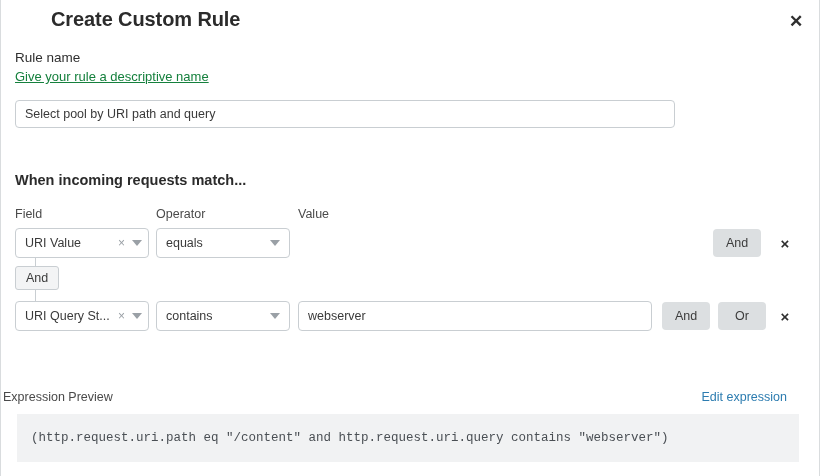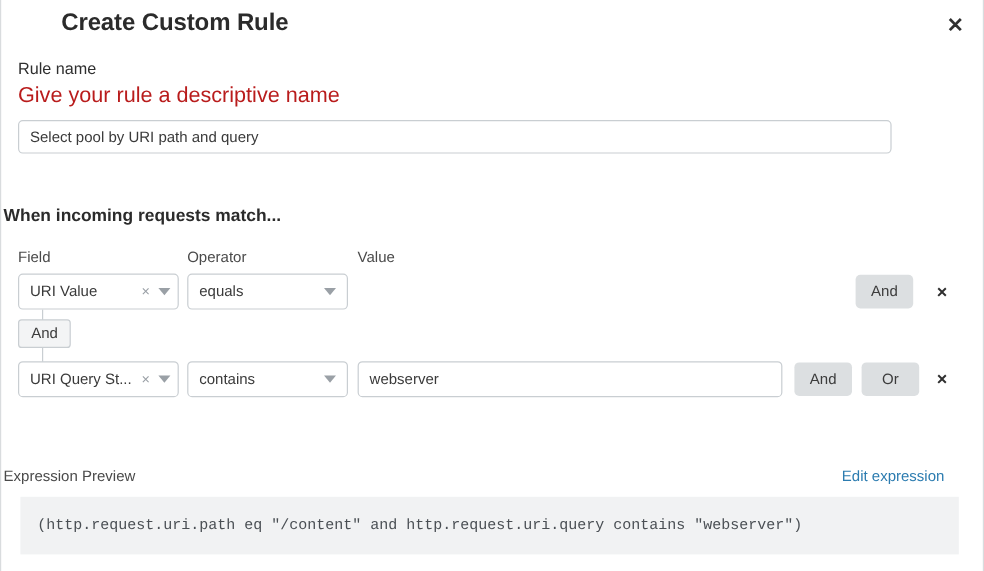--- a/index.html
+++ b/index.html
@@ -47,22 +47,23 @@
     color: #2b2b2b;
     letter-spacing: -0.1px;
     margin-left: 36px;
   }
 
   .label-strong {
     font-size: 13.5px;
     color: #2f2f2f;
   }
   .label-sub {
-    font-size: 18px;
-    color: #b91c1c;
+    font-size: 13px;
+    color: #15803d;
+    text-decoration: underline;
   }
 
   .rule-name-block {
     position: absolute;
     left: 14px;
     top: 50px;
     width: 784px;
   }
   .rule-name-block .label-strong { margin-bottom: 4px; }
 
@@ -76,27 +77,27 @@
     color: #3a3a3a;
     padding: 0 9px;
     display: flex;
     align-items: center;
     font-family: "Liberation Sans", sans-serif;
   }
   #rule-name-input {
     position: absolute;
     left: 14px;
     top: 100px;
-    width: 728px;
+    width: 660px;
     text-align: right;
   }
 
   .section-heading {
     position: absolute;
-    left: 2px;
+    left: 14px;
     top: 172px;
     font-size: 14.5px;
     font-weight: bold;
     color: #2b2b2b;
   }
 
   .col-labels {
     position: absolute;
     top: 207px;
     left: 0;

